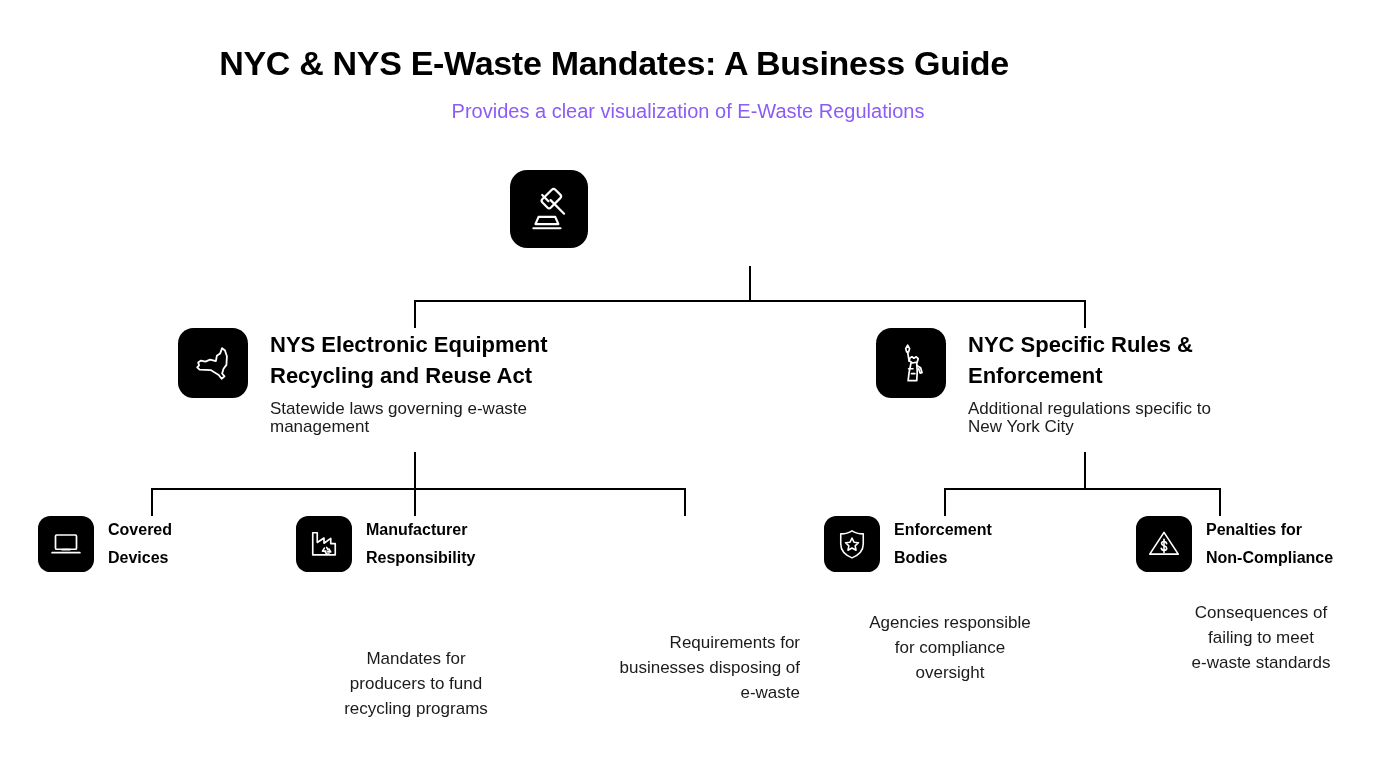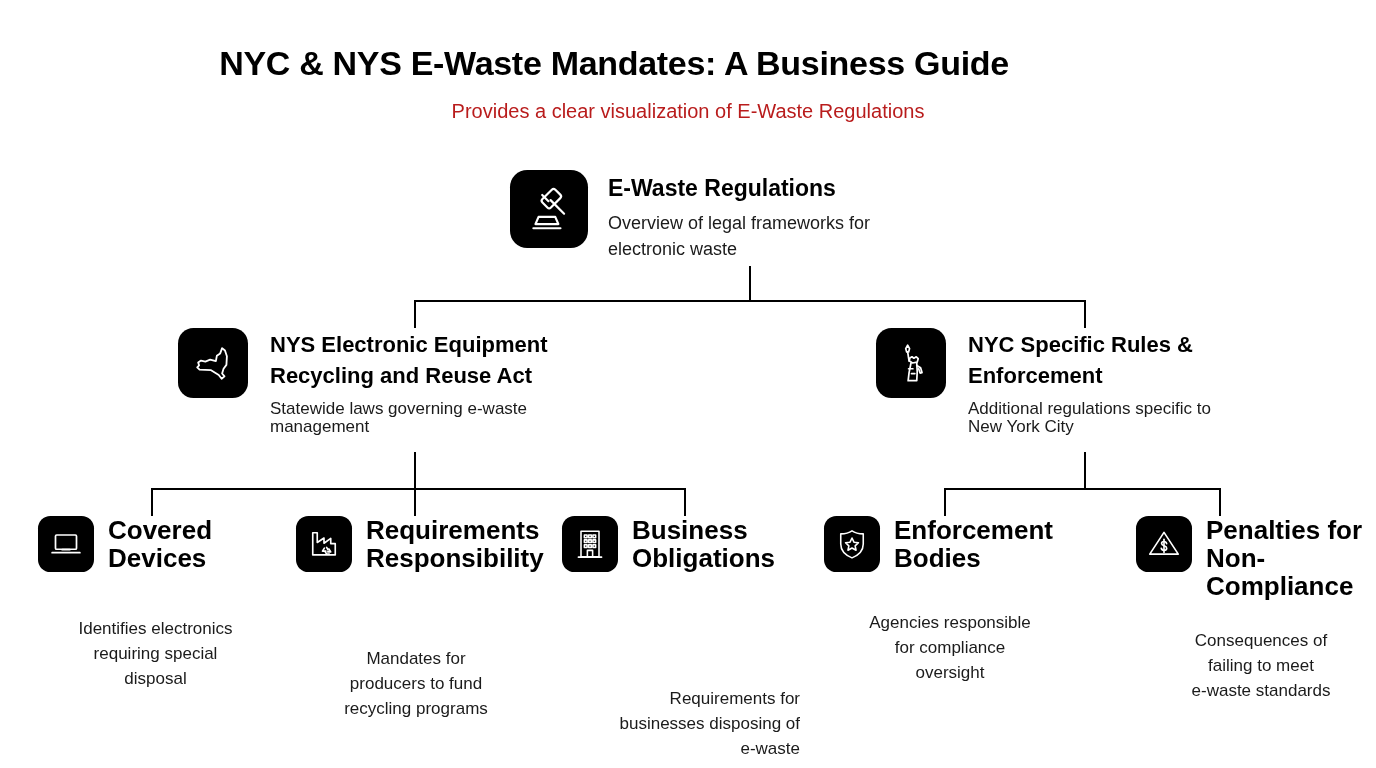--- a/index.html
+++ b/index.html
@@ -15,21 +15,21 @@
   
   .title {
     position: absolute; left: 0; top: 44px; width: 1228px;
     text-align: center;
     font-size: 34px; font-weight: 700; letter-spacing: -0.3px;
     color: #000;
   }
   .subtitle {
     position: absolute; left: 0; top: 100px; width: 1376px;
     text-align: center;
-    font-size: 20px; font-weight: 400; color: #b91c1c;
+    font-size: 20px; font-weight: 400; color: #8b5cf6;
   }
 
   
   .line { position: absolute; background: #000; }
   .v { width: 2px; }
   .h { height: 2px; }
 
   
   .node { position: absolute; }
   .node-head { display: flex; align-items: flex-start; }
@@ -58,21 +58,21 @@
   .branch .icon-box { width: 70px; height: 70px; }
   .branch .head-text { margin-left: 22px; padding-top: 1px; }
   .branch .node-title { font-size: 22px; line-height: 31px; white-space: pre-line; }
   .branch .node-desc  { font-size: 17px; line-height: 18px; margin-top: 9px; white-space: pre-line; }
   #branch-nys { left: 178px; top: 328px; }
   #branch-nyc { left: 876px; top: 328px; }
 
   
   .leaf .icon-box { width: 56px; height: 56px; }
   .leaf .head-text { margin-left: 14px; padding-top: 0px; }
-  .leaf .node-title { font-size: 26px; line-height: 28px; white-space: pre-line; }
+  .leaf .node-title { font-size: 16px; line-height: 28px; white-space: pre-line; }
   .leaf .leaf-desc {
     font-size: 17px; line-height: 25px; color: #1b1b1b;
     text-align: center; white-space: pre-line;
   }
   #leaf-covered      { left: 38px;   top: 516px; width: 235px; }
   #leaf-manufacturer { left: 296px;  top: 516px; width: 240px; }
   #leaf-business     { left: 562px;  top: 516px; width: 238px; }
   #leaf-enforcement  { left: 824px;  top: 516px; width: 252px; }
   #leaf-penalties    { left: 1136px; top: 516px; width: 250px; }
 
@@ -110,25 +110,20 @@
     <div class="node-head">
       <div class="icon-box">
         <svg width="50" height="50" viewBox="0 0 48 48" fill="none" stroke="#fff" stroke-width="2.1" stroke-linecap="round" stroke-linejoin="round">
           <rect x="20.5" y="5.2" width="11.5" height="17.5" rx="2.4" transform="rotate(45 26.2 14)"></rect>
           <line x1="25.5" y1="15.5" x2="38.5" y2="28.5"></line>
           <line x1="17.5" y1="10.5" x2="23.5" y2="16.5"></line>
           <path d="M11 38.5 L33 38.5 L30 31.5 L14 31.5 Z"></path>
           <line x1="9" y1="42.5" x2="35" y2="42.5"></line>
         </svg>
       </div>
-      <div class="head-text">
-        <div class="node-title">E-Waste Regulations</div>
-        <div class="node-desc">Overview of legal frameworks for
-electronic waste</div>
-      </div>
     </div>
   </div>
 
   <div class="node branch" id="branch-nys">
     <div class="node-head">
       <div class="icon-box">
         <svg width="46" height="46" viewBox="0 0 48 48" fill="none" stroke="#fff" stroke-width="1.9" stroke-linecap="round" stroke-linejoin="round">
           <path d="M33.5 8.5 L31.5 14 L28 16.5 L27 22 L21 20.5 L16 22.5 L11.5 21.5
                    L8.5 23.5 L9.5 26.5 L7.5 28.5 L10 31 L22 31.5 L30 36.5 L33 40.5
                    L36 38 L33.5 35 L35 30 L38 26 L38.5 17 L36.5 11 Z"></path>
@@ -172,69 +167,44 @@
           <rect x="10" y="12" width="28" height="19" rx="1.5"></rect>
           <path d="M5.5 35.5 L42.5 35.5"></path>
           <path d="M19 31.5 L29 31.5"></path>
         </svg>
       </div>
       <div class="head-text">
         <div class="node-title">Covered
 Devices</div>
       </div>
     </div>
-    <div class="leaf-desc">Identifies electronics
-requiring special
-disposal</div>
   </div>
 
   <div class="node leaf" id="leaf-manufacturer">
     <div class="node-head">
       <div class="icon-box">
         <svg width="36" height="36" viewBox="0 0 48 48" fill="none" stroke="#fff" stroke-width="2.2" stroke-linecap="round" stroke-linejoin="round">
           <path d="M9 38.5 L9 9 L15 9 L15 22 L24 16 L24 23 L33 16.5 L33 23.5 L39 23.5 L39 38.5 Z"></path>
           <path d="M24.5 29.5 L22 33.5 L26.5 33.5"></path>
           <path d="M30.5 30.5 L33 34.5 L29 34.5"></path>
           <path d="M31 37.5 L27.5 37.5 L25.5 34"></path>
           <path d="M27.5 28.5 L29.5 32"></path>
         </svg>
       </div>
       <div class="head-text">
-        <div class="node-title">Requirements
+        <div class="node-title">Manufacturer
 Responsibility</div>
       </div>
     </div>
     <div class="leaf-desc">Mandates for
 producers to fund
 recycling programs</div>
   </div>
 
   <div class="node leaf" id="leaf-business">
-    <div class="node-head">
-      <div class="icon-box">
-        <svg width="36" height="36" viewBox="0 0 48 48" fill="none" stroke="#fff" stroke-width="2.1" stroke-linecap="round" stroke-linejoin="round">
-          <rect x="12" y="7" width="24" height="34"></rect>
-          <rect x="16.5" y="12" width="3.6" height="3.6"></rect>
-          <rect x="22.2" y="12" width="3.6" height="3.6"></rect>
-          <rect x="27.9" y="12" width="3.6" height="3.6"></rect>
-          <rect x="16.5" y="18.5" width="3.6" height="3.6"></rect>
-          <rect x="22.2" y="18.5" width="3.6" height="3.6"></rect>
-          <rect x="27.9" y="18.5" width="3.6" height="3.6"></rect>
-          <rect x="16.5" y="25" width="3.6" height="3.6"></rect>
-          <rect x="22.2" y="25" width="3.6" height="3.6"></rect>
-          <rect x="27.9" y="25" width="3.6" height="3.6"></rect>
-          <path d="M20.5 41 L20.5 32.5 L27.5 32.5 L27.5 41"></path>
-          <line x1="8.5" y1="41.5" x2="39.5" y2="41.5"></line>
-        </svg>
-      </div>
-      <div class="head-text">
-        <div class="node-title">Business
-Obligations</div>
-      </div>
-    </div>
     <div class="leaf-desc">Requirements for
 businesses disposing of
 e-waste</div>
   </div>
 
   <div class="node leaf" id="leaf-enforcement">
     <div class="node-head">
       <div class="icon-box">
         <svg width="36" height="36" viewBox="0 0 48 48" fill="none" stroke="#fff" stroke-width="2.1" stroke-linecap="round" stroke-linejoin="round">
           <path d="M24 6.5 C29 10 34.5 10.5 39 10.5 L39 24 C39 33 32.5 39 24 42.5

